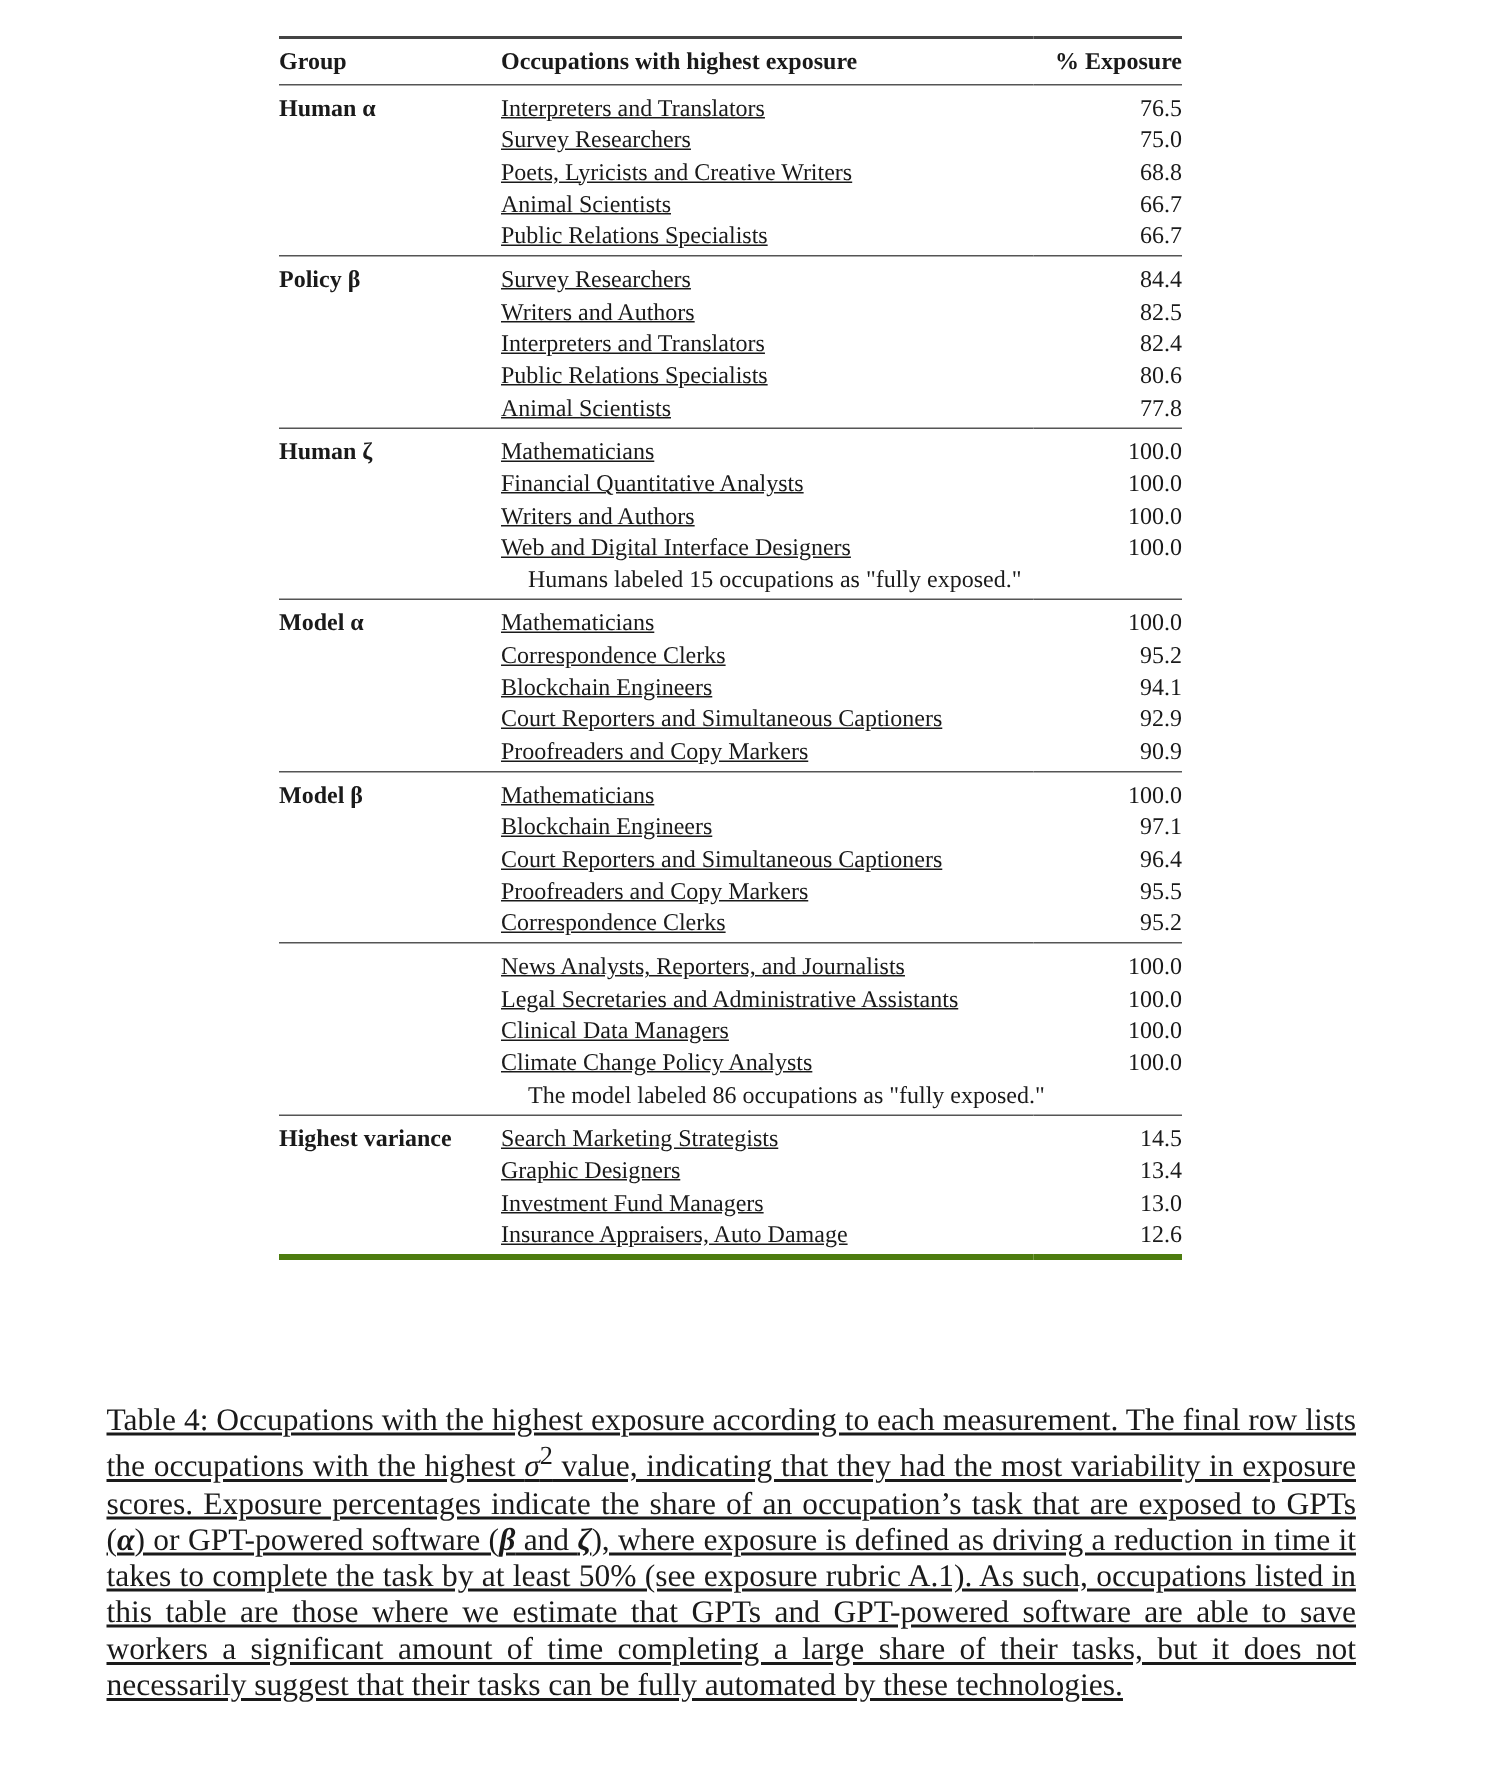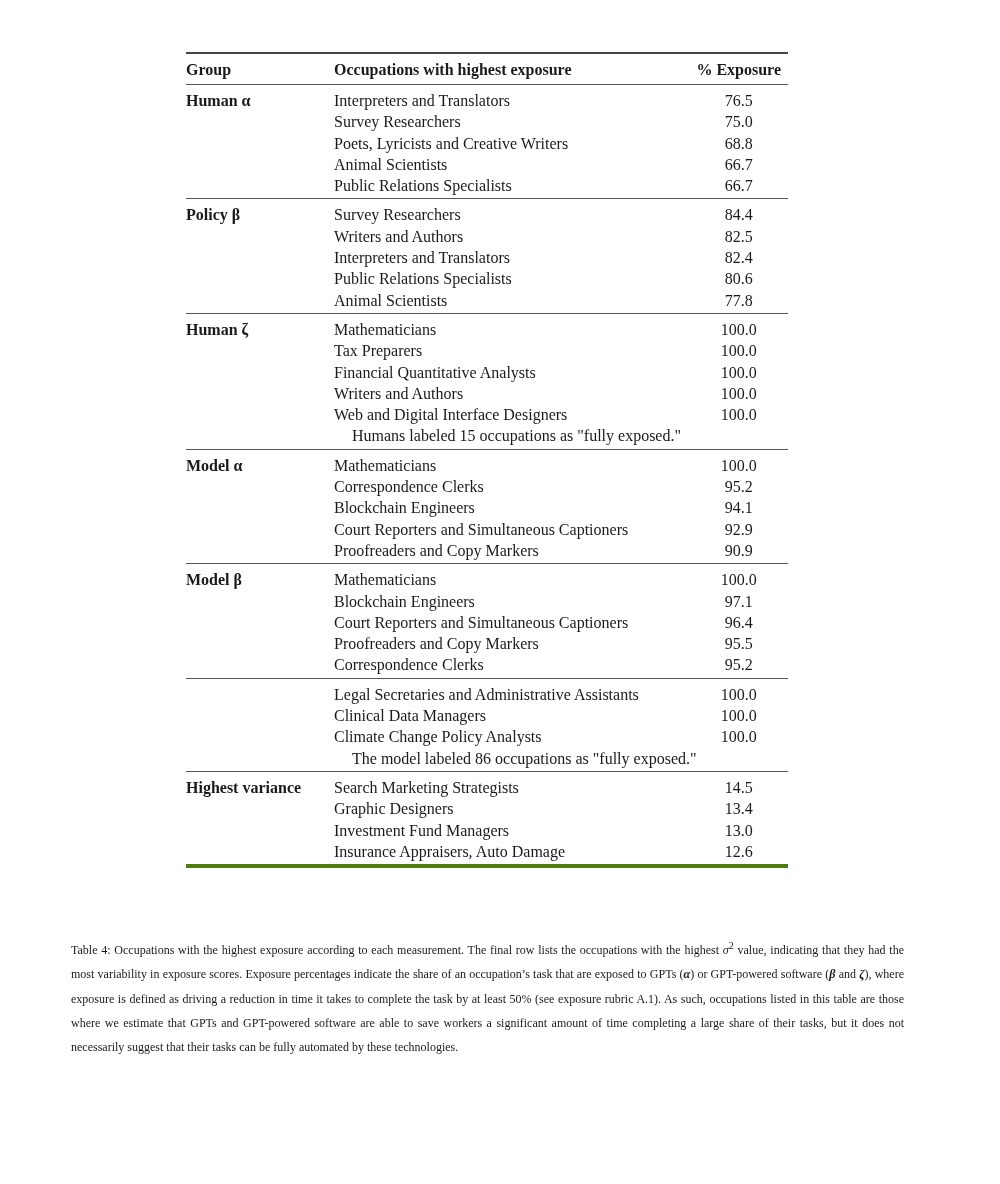--- a/index.html
+++ b/index.html
@@ -1,37 +1,37 @@
 <!DOCTYPE html>
 <html><head>
 <meta charset="utf-8">
 <style>
   html, body { margin: 0; padding: 0; background: #ffffff; }
   body {
     width: 1000px; height: 1184px; position: relative;
     font-family: "Liberation Serif", "DejaVu Serif", serif;
     color: #1a1a1a;
   }
-  .table-wrap { position: absolute; left: 186px; top: 52px; width: 602px; }
+  .table-wrap { position: absolute; left: 186px; top: 24px; width: 602px; }
   table { width: 100%; border-collapse: collapse; font-size: 16px; }
   .toprule { border-top: 2px solid #444; }
   th { font-weight: bold; text-align: left; padding: 5px 0 3px 0; height: 22px; }
-  th.num, td.num { text-align: center; }
+  th.num, td.num { text-align: right; }
   thead tr { border-bottom: 1px solid #555; }
   td { padding: 0; line-height: 21.3px; vertical-align: top; }
   td.group { font-weight: bold; width: 148px; white-space: nowrap; }
-  td.occ { padding-left: 0; }
+  td.occ { padding-left: 0; text-decoration: underline; }
   tbody.grp { border-bottom: 1px solid #555; margin-top: 12px; }
   tbody.grp tr:first-child td { padding-top: 5px; }
   tbody.grp tr:last-child td { padding-bottom: 2px; }
   tbody.last { border-bottom: 4px solid #4d7c0f; }
   td.note { padding-left: 18px; }
   .caption {
     position: absolute; left: 71px; top: 934px; width: 833px;
-    font-size: 12px; line-height: 24.3px; text-align: justify;
+    font-size: 21px; line-height: 24.3px; text-align: justify; text-decoration: underline;
   }
   .bi { font-weight: bold; font-style: italic; }
 </style>
 </head>
 <body>
 
 <div class="table-wrap">
   <table>
     <thead>
       <tr class="toprule">
@@ -95,25 +95,20 @@
         </tr>
       </tbody>
       <tbody class="grp">
         <tr>
           <td class="group">Human ζ</td>
           <td class="occ">Mathematicians</td>
           <td class="num">100.0</td>
         </tr>
         <tr>
           <td class="group"></td>
-          <td class="occ">Tax Preparers</td>
-          <td class="num">100.0</td>
-        </tr>
-        <tr>
-          <td class="group"></td>
           <td class="occ">Financial Quantitative Analysts</td>
           <td class="num">100.0</td>
         </tr>
         <tr>
           <td class="group"></td>
           <td class="occ">Writers and Authors</td>
           <td class="num">100.0</td>
         </tr>
         <tr>
           <td class="group"></td>
@@ -173,20 +168,25 @@
           <td class="occ">Proofreaders and Copy Markers</td>
           <td class="num">95.5</td>
         </tr>
         <tr>
           <td class="group"></td>
           <td class="occ">Correspondence Clerks</td>
           <td class="num">95.2</td>
         </tr>
       </tbody>
       <tbody class="grp">
+        <tr>
+          <td class="group"></td>
+          <td class="occ">News Analysts, Reporters, and Journalists</td>
+          <td class="num">100.0</td>
+        </tr>
         <tr>
           <td class="group"></td>
           <td class="occ">Legal Secretaries and Administrative Assistants</td>
           <td class="num">100.0</td>
         </tr>
         <tr>
           <td class="group"></td>
           <td class="occ">Clinical Data Managers</td>
           <td class="num">100.0</td>
         </tr>

